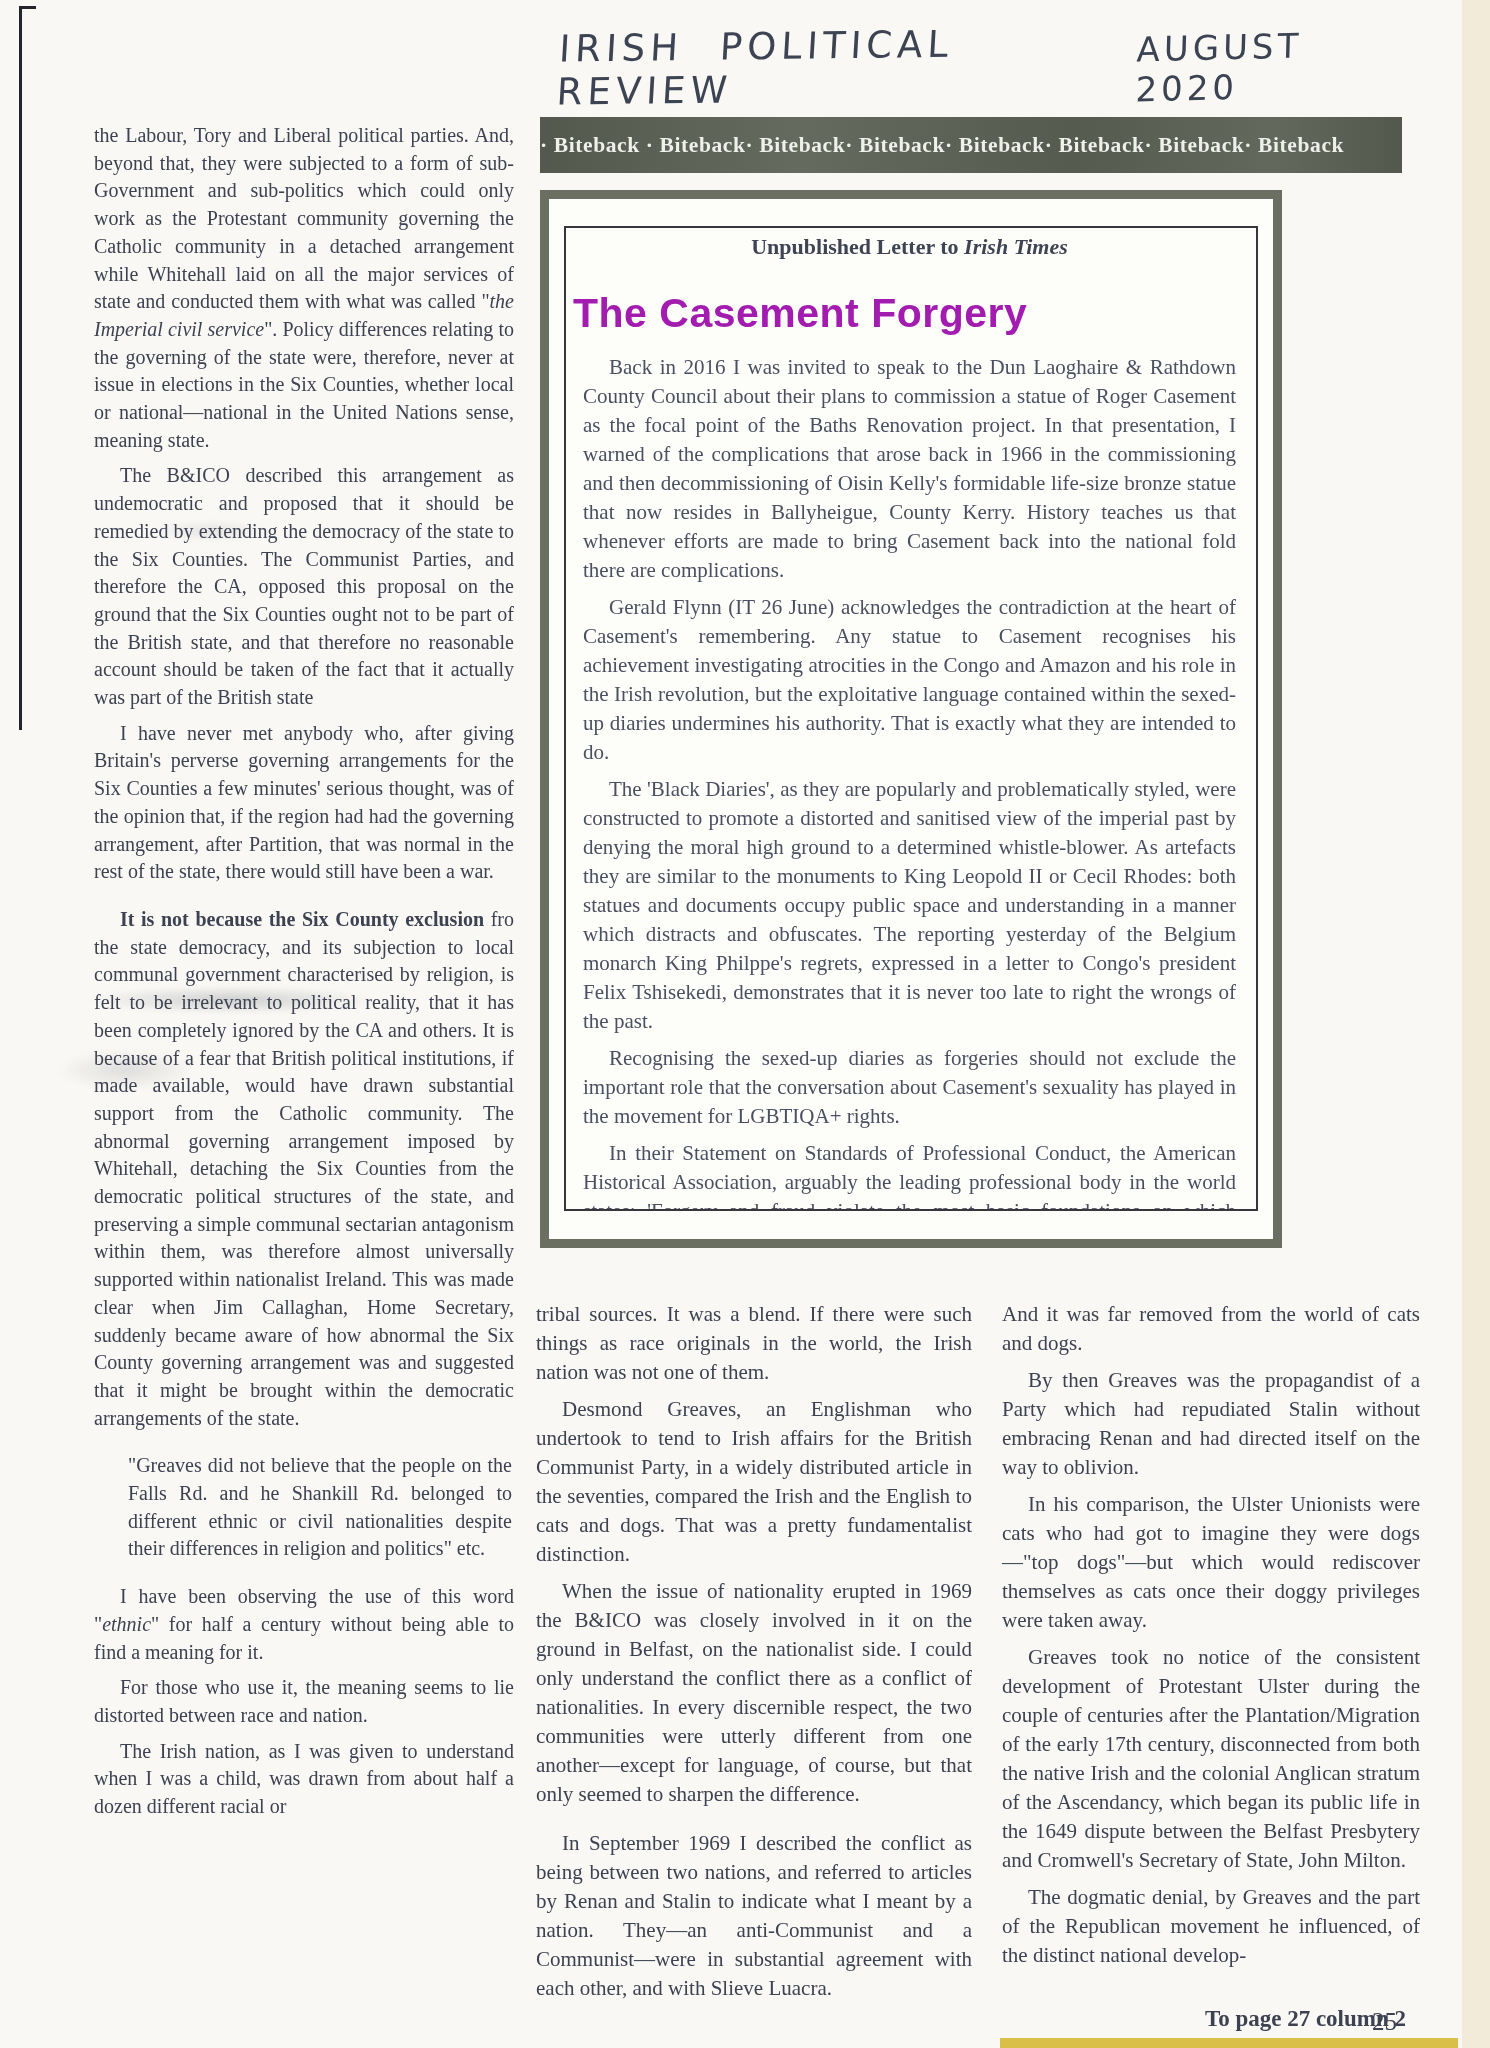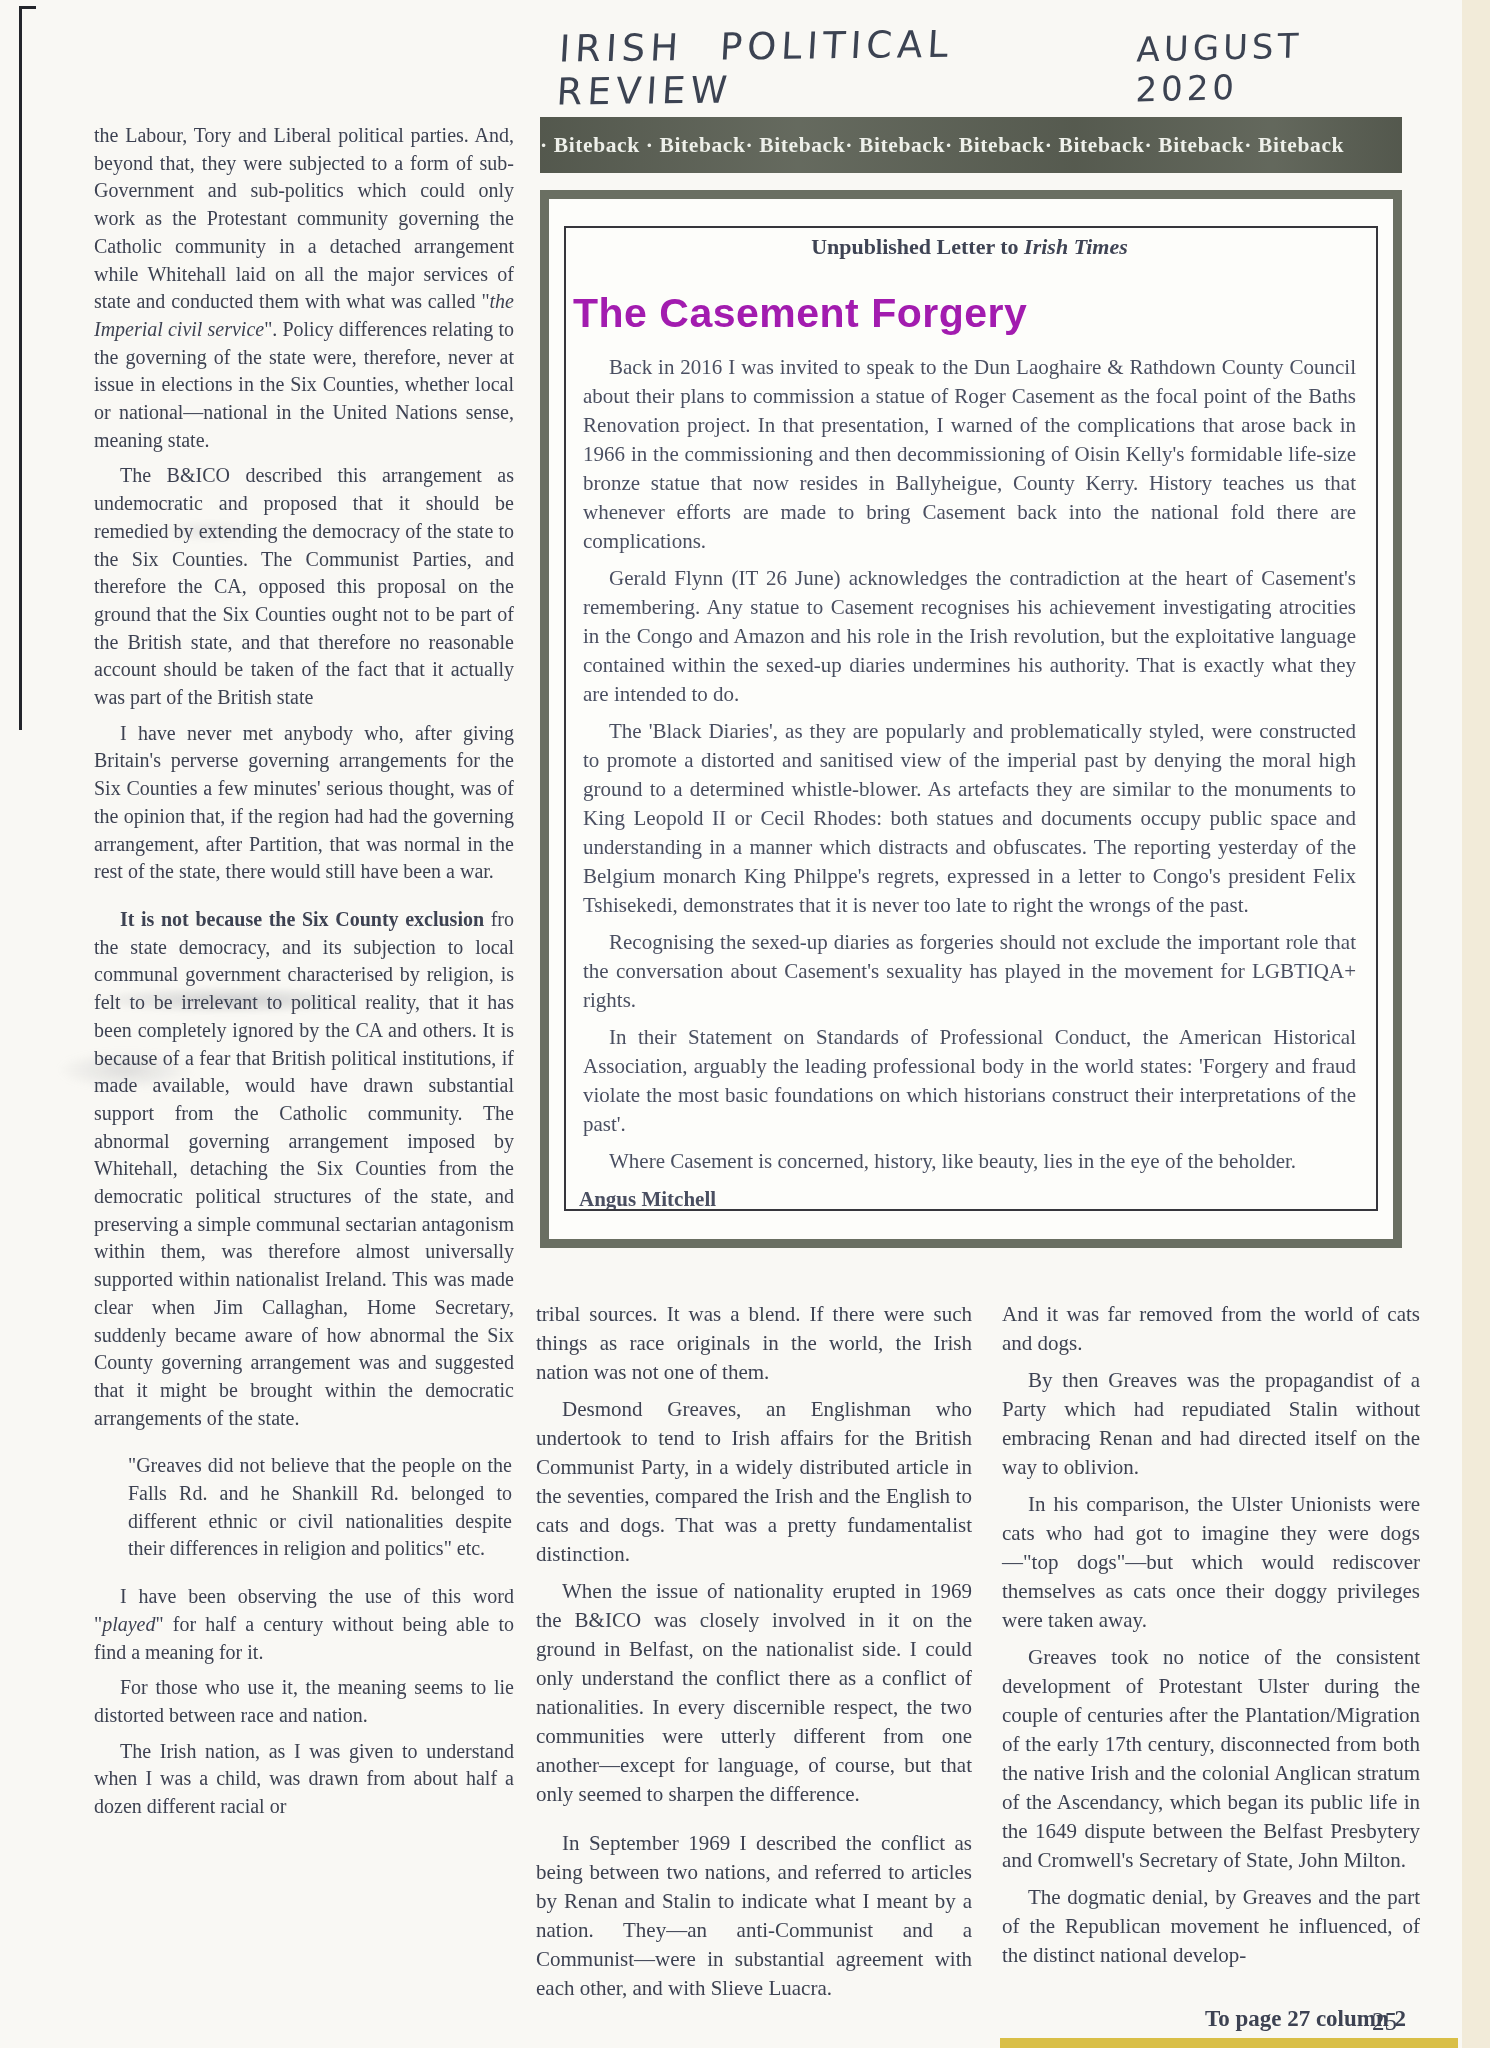--- a/index.html
+++ b/index.html
@@ -44,21 +44,21 @@
   .biteback{
     position:absolute;left:540px;top:117px;width:862px;height:56px;
     background:#5d6256;
     background-image:linear-gradient(90deg,rgba(0,0,0,.10),rgba(255,255,255,.05) 30%,rgba(0,0,0,.08) 62%,rgba(255,255,255,.04) 85%,rgba(0,0,0,.10));
     color:#eef0ea;display:flex;align-items:center;
     font-weight:bold;font-size:21.5px;letter-spacing:.6px;
   }
 
   
   .letterbox{
-    position:absolute;left:540px;top:190px;width:862px;height:1058px;
+    position:absolute;left:540px;top:190px;width:742px;height:1058px;
     box-sizing:border-box;border:9px solid #6a6f62;background:#fdfdfa;
     padding:27px 15px 0 15px;
   }
   .letter-inner{
     box-sizing:border-box;border:2px solid #36363c;height:985px;
     padding:4px 12px 0 9px;overflow:hidden;color:#4a4f61;
   }
   .kicker{text-align:center;font-weight:bold;font-size:22px;margin:2px 0 0 0;color:#3f4454;}
   .letter-title{
     font-family:"Liberation Sans",sans-serif;font-weight:bold;
@@ -87,21 +87,21 @@
   <span class="hw-title">IRISH POLITICAL REVIEW</span>
   <span class="hw-date">AUGUST 2020</span>
 </div>
 
 <div class="col col-left">
     <p class="para"><span>the Labour, Tory and Liberal political parties. And, beyond that, they were subjected to a form of sub-Government and sub-politics which could only work as the Protestant community governing the Catholic community in a detached arrangement while Whitehall laid on all the major services of state and conducted them with what was called "</span><span class="it">the Imperial civil service</span><span>".  Policy differences relating to the governing of the state were, therefore, never at issue in elections in the Six Counties, whether local or national—national in the United Nations sense, meaning state.</span></p>
     <p class="para indent"><span>The B&amp;ICO described this arrangement as undemocratic and proposed that it should be remedied by extending the democracy of the state to the Six Counties. The Communist Parties, and therefore the CA, opposed this proposal on the ground that the Six Counties ought not to be part of the British state, and that therefore no reasonable account should be taken of the fact that it actually was part of the British state</span></p>
     <p class="para indent"><span>I have never met anybody who, after giving Britain's perverse governing arrangements for the Six Counties a few minutes' serious thought, was of the opinion that, if the region had had the governing arrangement, after Partition, that was normal in the rest of the state, there would still have been a war.</span></p>
     <p class="para indent gap"><span class="bd">It is not because the Six County exclusion</span><span> fro the state democracy, and its subjection to local communal government characterised by religion, is felt to be irrelevant to political reality, that it has been completely ignored by the CA and others.  It is because of a fear that British political institutions, if made available, would have drawn substantial support from the Catholic community. The abnormal governing arrangement imposed by Whitehall, detaching the Six Counties from the democratic political structures of the state, and preserving a simple communal sectarian antagonism within them, was therefore almost universally supported within nationalist Ireland.  This was made clear when Jim Callaghan, Home Secretary, suddenly became aware of how abnormal the Six County governing arrangement was and suggested that it might be brought within the democratic arrangements of the state.</span></p>
     <p class="para quote"><span>"Greaves did not believe that the people on the Falls Rd. and he Shankill Rd. belonged to different ethnic or civil nationalities despite their differences in religion and politics" etc.</span></p>
-    <p class="para indent gap"><span>I have been observing the use of this word "</span><span class="it">played</span><span>" for half a century without being able to find a meaning for it.</span></p>
+    <p class="para indent gap"><span>I have been observing the use of this word "</span><span class="it">ethnic</span><span>" for half a century without being able to find a meaning for it.</span></p>
     <p class="para indent"><span>For those who use it, the meaning seems to lie distorted between race and nation.</span></p>
     <p class="para indent"><span>The Irish nation, as I was given to understand when I was a child, was drawn from about half a dozen different racial or</span></p>
   </div>
 
 <div class="biteback">
   <span>· Biteback · Biteback· Biteback· Biteback· Biteback· Biteback· Biteback· Biteback</span>
 </div>
 
 <div class="letterbox">
   <div class="letter-inner">

